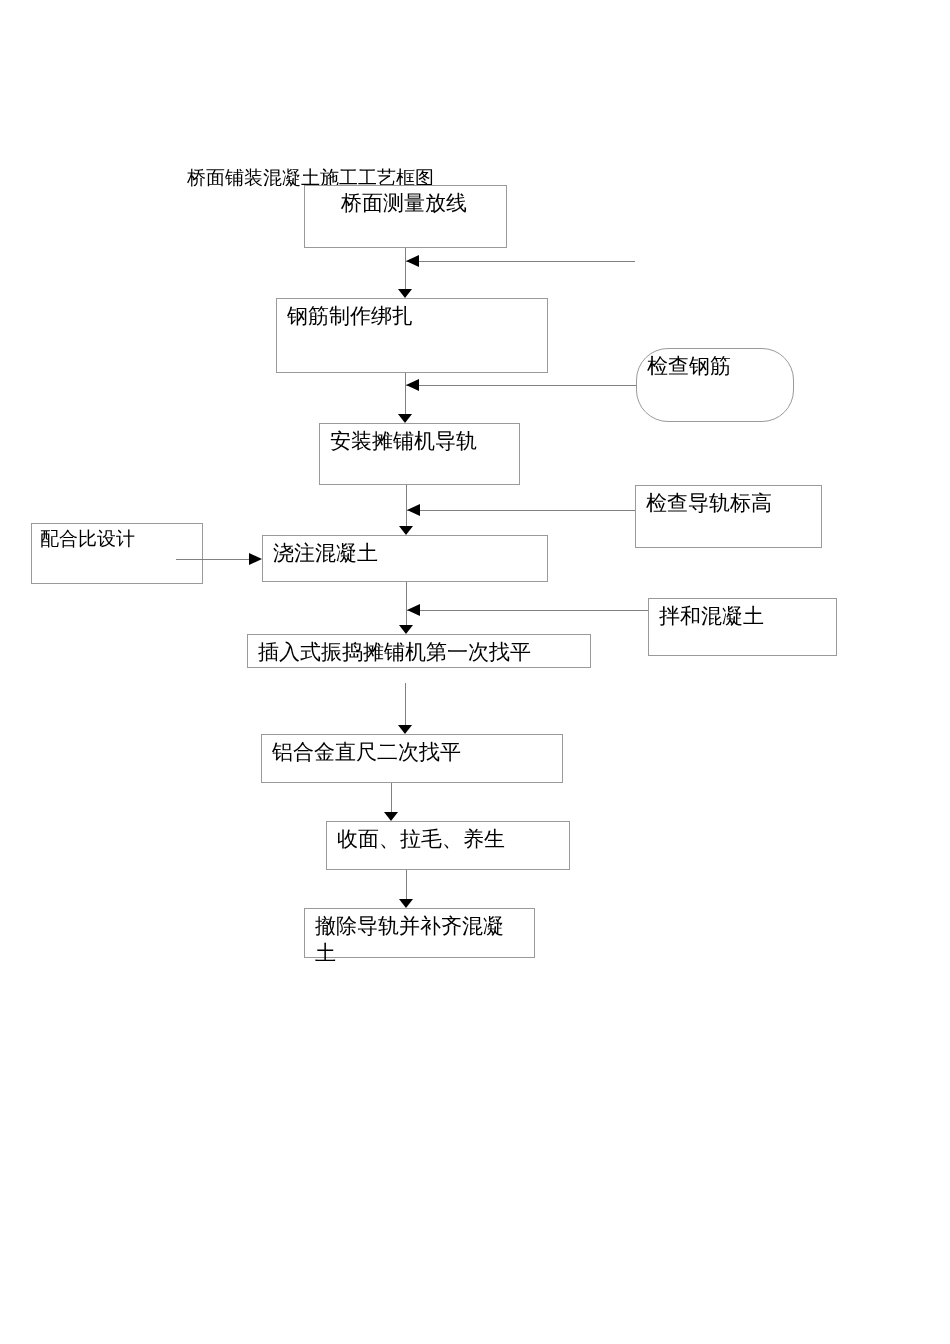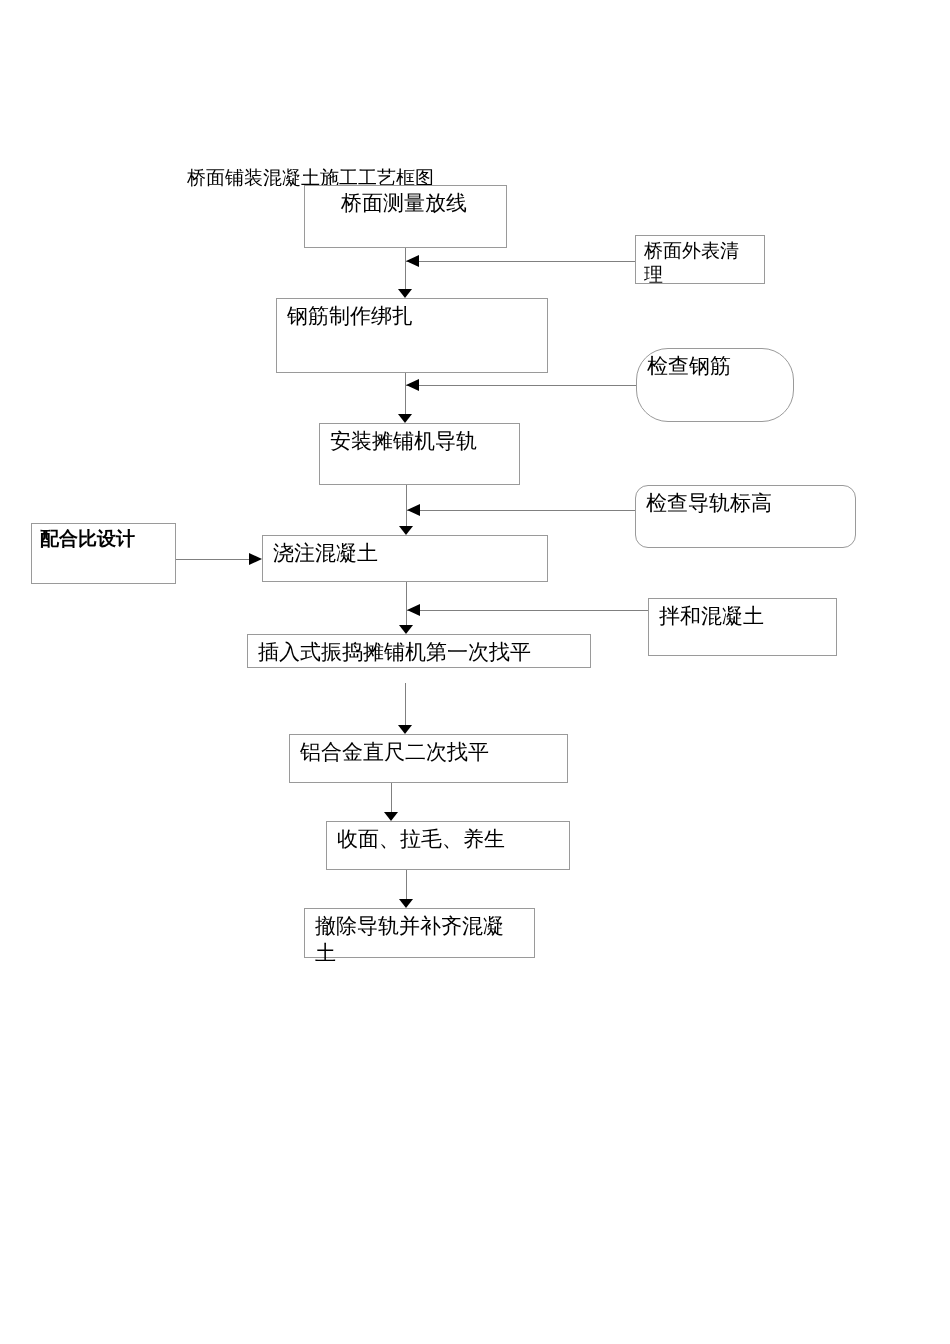--- a/index.html
+++ b/index.html
@@ -86,57 +86,54 @@
 <body>
 
 <div id="page">
 
   <div class="doc-title">桥面铺装混凝土施工工艺框图</div>
 
   <div class="node" style="left:304px; top:185px; width:203px; height:63px;padding-left:36px;">
     <span>桥面测量放线</span>
   </div>
 
-  <div class="node small-text" style="left:635px; top:235px; width:130px; height:49px;">
-    <span>桥面外表清理</span>
-  </div>
 
   <div class="node" style="left:276px; top:298px; width:272px; height:75px;">
     <span>钢筋制作绑扎</span>
   </div>
 
   <div class="node" style="left:636px; top:348px; width:158px; height:74px;border-radius:32px;">
     <span>检查钢筋</span>
   </div>
 
   <div class="node" style="left:319px; top:423px; width:201px; height:62px;">
     <span>安装摊铺机导轨</span>
   </div>
 
-  <div class="node" style="left:635px; top:485px; width:221px; height:63px;border-radius:13px;">
+  <div class="node" style="left:635px; top:485px; width:187px; height:63px;">
     <span>检查导轨标高</span>
   </div>
 
-  <div class="node small-text" style="left:31px; top:523px; width:145px; height:61px;font-weight:bold;">
+  <div class="node small-text" style="left:31px; top:523px; width:172px; height:61px;">
     <span>配合比设计</span>
   </div>
 
   <div class="node" style="left:262px; top:535px; width:286px; height:47px;">
     <span>浇注混凝土</span>
   </div>
 
   <div class="node" style="left:648px; top:598px; width:189px; height:58px;">
     <span>拌和混凝土</span>
   </div>
 
   <div class="node" style="left:247px; top:634px; width:344px; height:34px;">
     <span>插入式振捣摊铺机第一次找平</span>
   </div>
 
-  <div class="node" style="left:261px; top:734px; width:279px; height:49px;margin-left:28px;">
+  <div class="node" style="left:261px; top:734px; width:302px; height:49px;">
     <span>铝合金直尺二次找平</span>
   </div>
 
   <div class="node" style="left:290px; top:821px; width:244px; height:49px;margin-left:36px;">
     <span>收面、拉毛、养生</span>
   </div>
 
   <div class="node" style="left:304px; top:908px; width:231px; height:50px;">
     <span>撤除导轨并补齐混凝土</span>
   </div>

